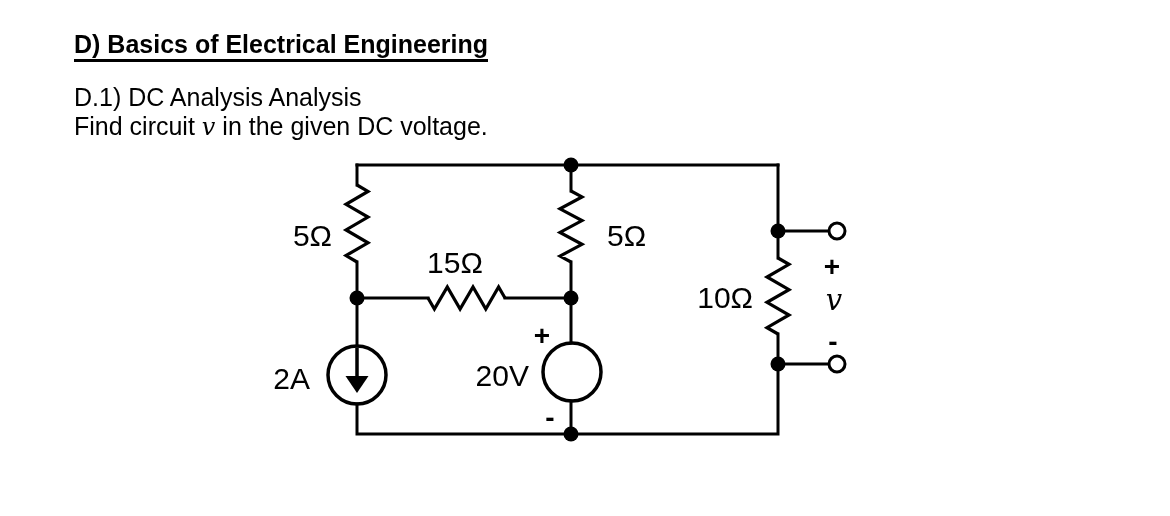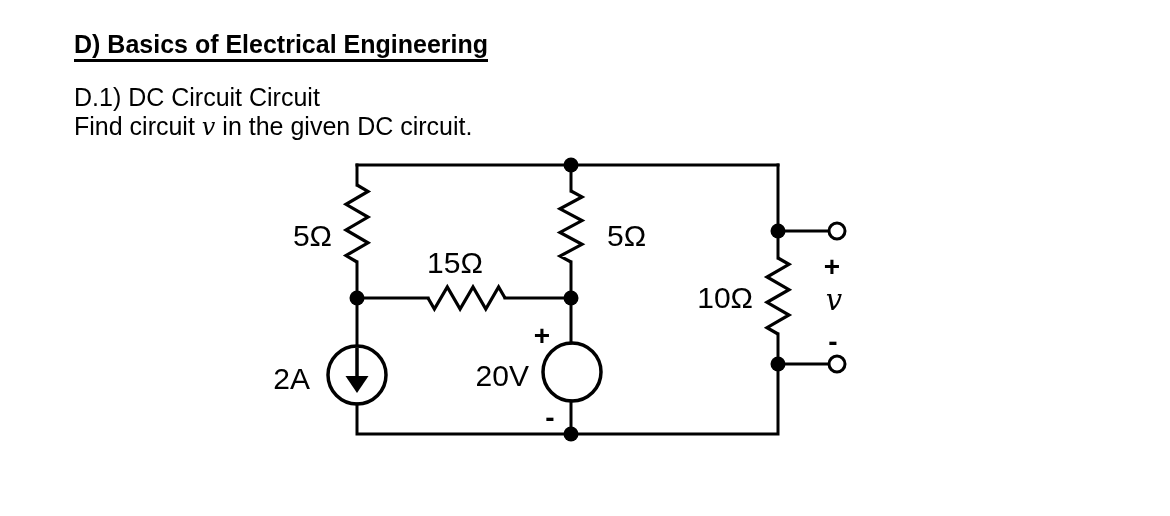--- a/index.html
+++ b/index.html
@@ -75,23 +75,23 @@
 </style>
 </head>
 <body>
 
 <div class="page">
 
   <div class="title">
     <span class="underlined">D) Basics of Electrical Engineering</span>
   </div>
 
-  <div class="subtitle">D.1) DC Circuit Circuit</div>
+  <div class="subtitle">D.1) DC Analysis Analysis</div>
 
-  <div class="instruction"><span>Find circuit </span><span class="mathvar">v</span><span> in the given DC circuit.</span></div>
+  <div class="instruction"><span>Find circuit </span><span class="mathvar">v</span><span> in the given DC voltage.</span></div>
 
   <svg class="circuit" viewBox="0 0 1170 516">
 
     <g fill="none" stroke="#000000" stroke-width="3" stroke-linecap="square">
       <path d="M357,165 H778"></path>
       <path d="M357,165 V185"></path>
       <path d="M357,262 V346"></path>
       <path d="M357,404 V434 H571"></path>
       <path d="M571,434 H778 V364"></path>
       <path d="M571,165 V191"></path>

